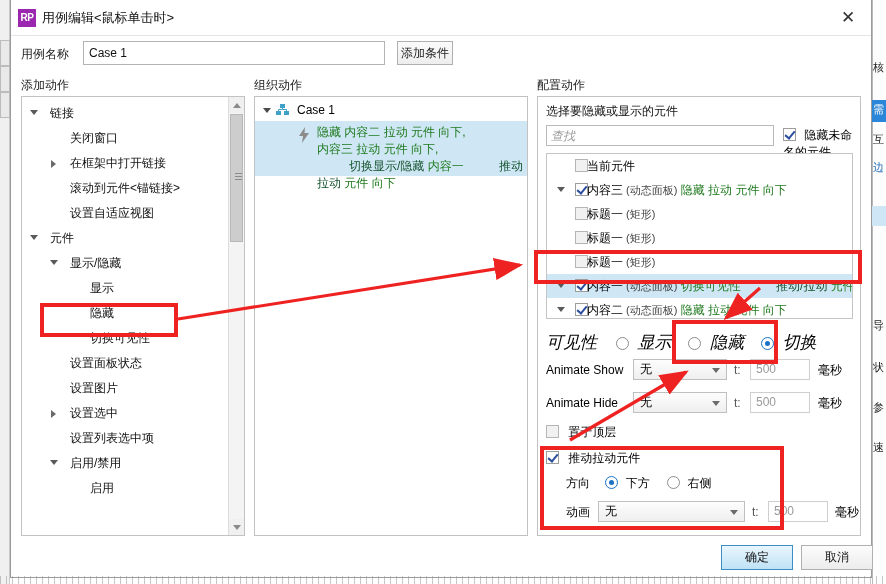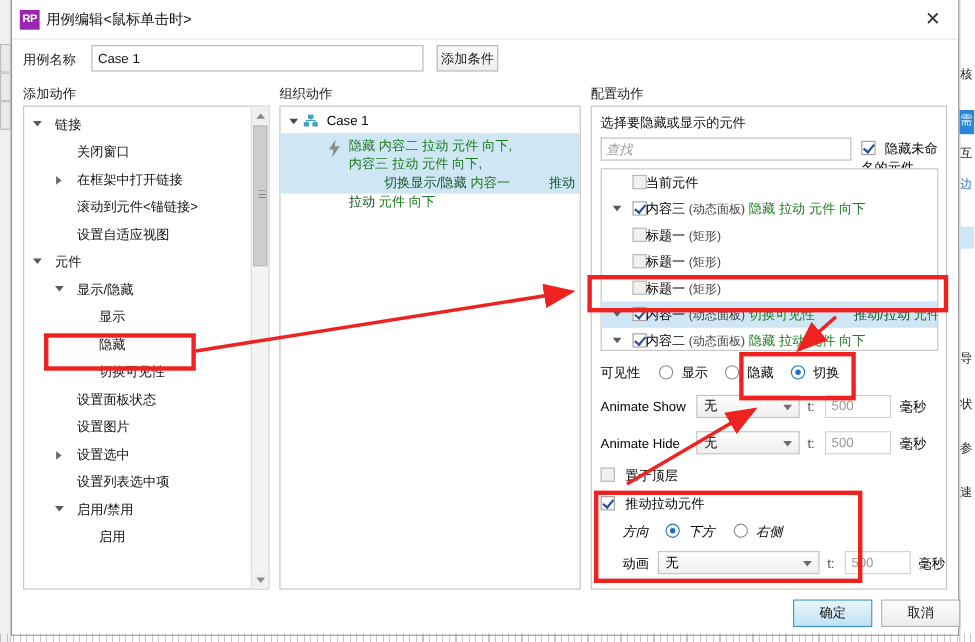--- a/index.html
+++ b/index.html
@@ -154,21 +154,21 @@
     border:1px solid #c4c4c4; background:#fff; overflow:hidden;
   }
   .erow { position:relative; height:24px; line-height:24px; font-size:12px; white-space:nowrap; }
   .erow.sel { background:#cfe7f5; }
   .erow .ea { position:absolute; left:10px; top:9px; width:0;height:0;
     border-top:5px solid #5a5a5a; border-left:4px solid transparent; border-right:4px solid transparent; }
   .erow .ecb { position:absolute; left:28px; top:5px; }
   .erow .etx { position:absolute; left:40px; top:0; }
   .sub { color:#444; font-size:11px; }
 
-  .vis-row { position:absolute; left:8px; top:234px; font-size:12px; }
+  .vis-row { position:absolute; left:8px; top:234px; font-size:17px;font-style:italic; }
   .rad {
     display:inline-block; width:13px; height:13px; border:1px solid #8d8d8d;
     border-radius:50%; background:#fff; vertical-align:-2px; position:relative;
   }
   .rad.on::after {
     content:""; position:absolute; left:3px; top:3px; width:5px; height:5px;
     border-radius:50%; background:#1b72c4;
   }
   .rad.on { border-color:#1b72c4; }
 
@@ -179,21 +179,21 @@
   }
   .sel-box .car { position:absolute; right:6px; top:8px; width:0;height:0;
     border-top:5px solid #6b6b6b; border-left:4px solid transparent; border-right:4px solid transparent; }
   .tnum {
     position:absolute; height:21px; width:60px; border:1px solid #cfcfcf; background:#fff;
     font-size:12px; line-height:19px; padding-left:5px; color:#9a9a9a;
   }
 
   .top-row { position:absolute; left:8px; top:354px; font-size:12px; }
   .push-box { position:absolute; left:8px; top:375px; font-size:12px; }
-  .dir-row { position:absolute; left:28px; top:399px; font-size:12px;font-style:italic; }
+  .dir-row { position:absolute; left:28px; top:399px; font-size:12px; }
   .anim-row { position:absolute; left:28px; top:425px; font-size:12px; height:22px; line-height:22px;}
 
   
   .btn {
     position:absolute; top:545px; width:72px; height:25px; font-size:12px;
     text-align:center; line-height:23px; cursor:default;
   }
   .btn.primary { left:710px; border:1px solid #3c8ec4; background:linear-gradient(#eaf6fd,#bfe2f5); color:#111; }
   .btn.normal  { left:790px; border:1px solid #b0b0b0; background:linear-gradient(#fcfcfc,#ececec); color:#111; }
 

